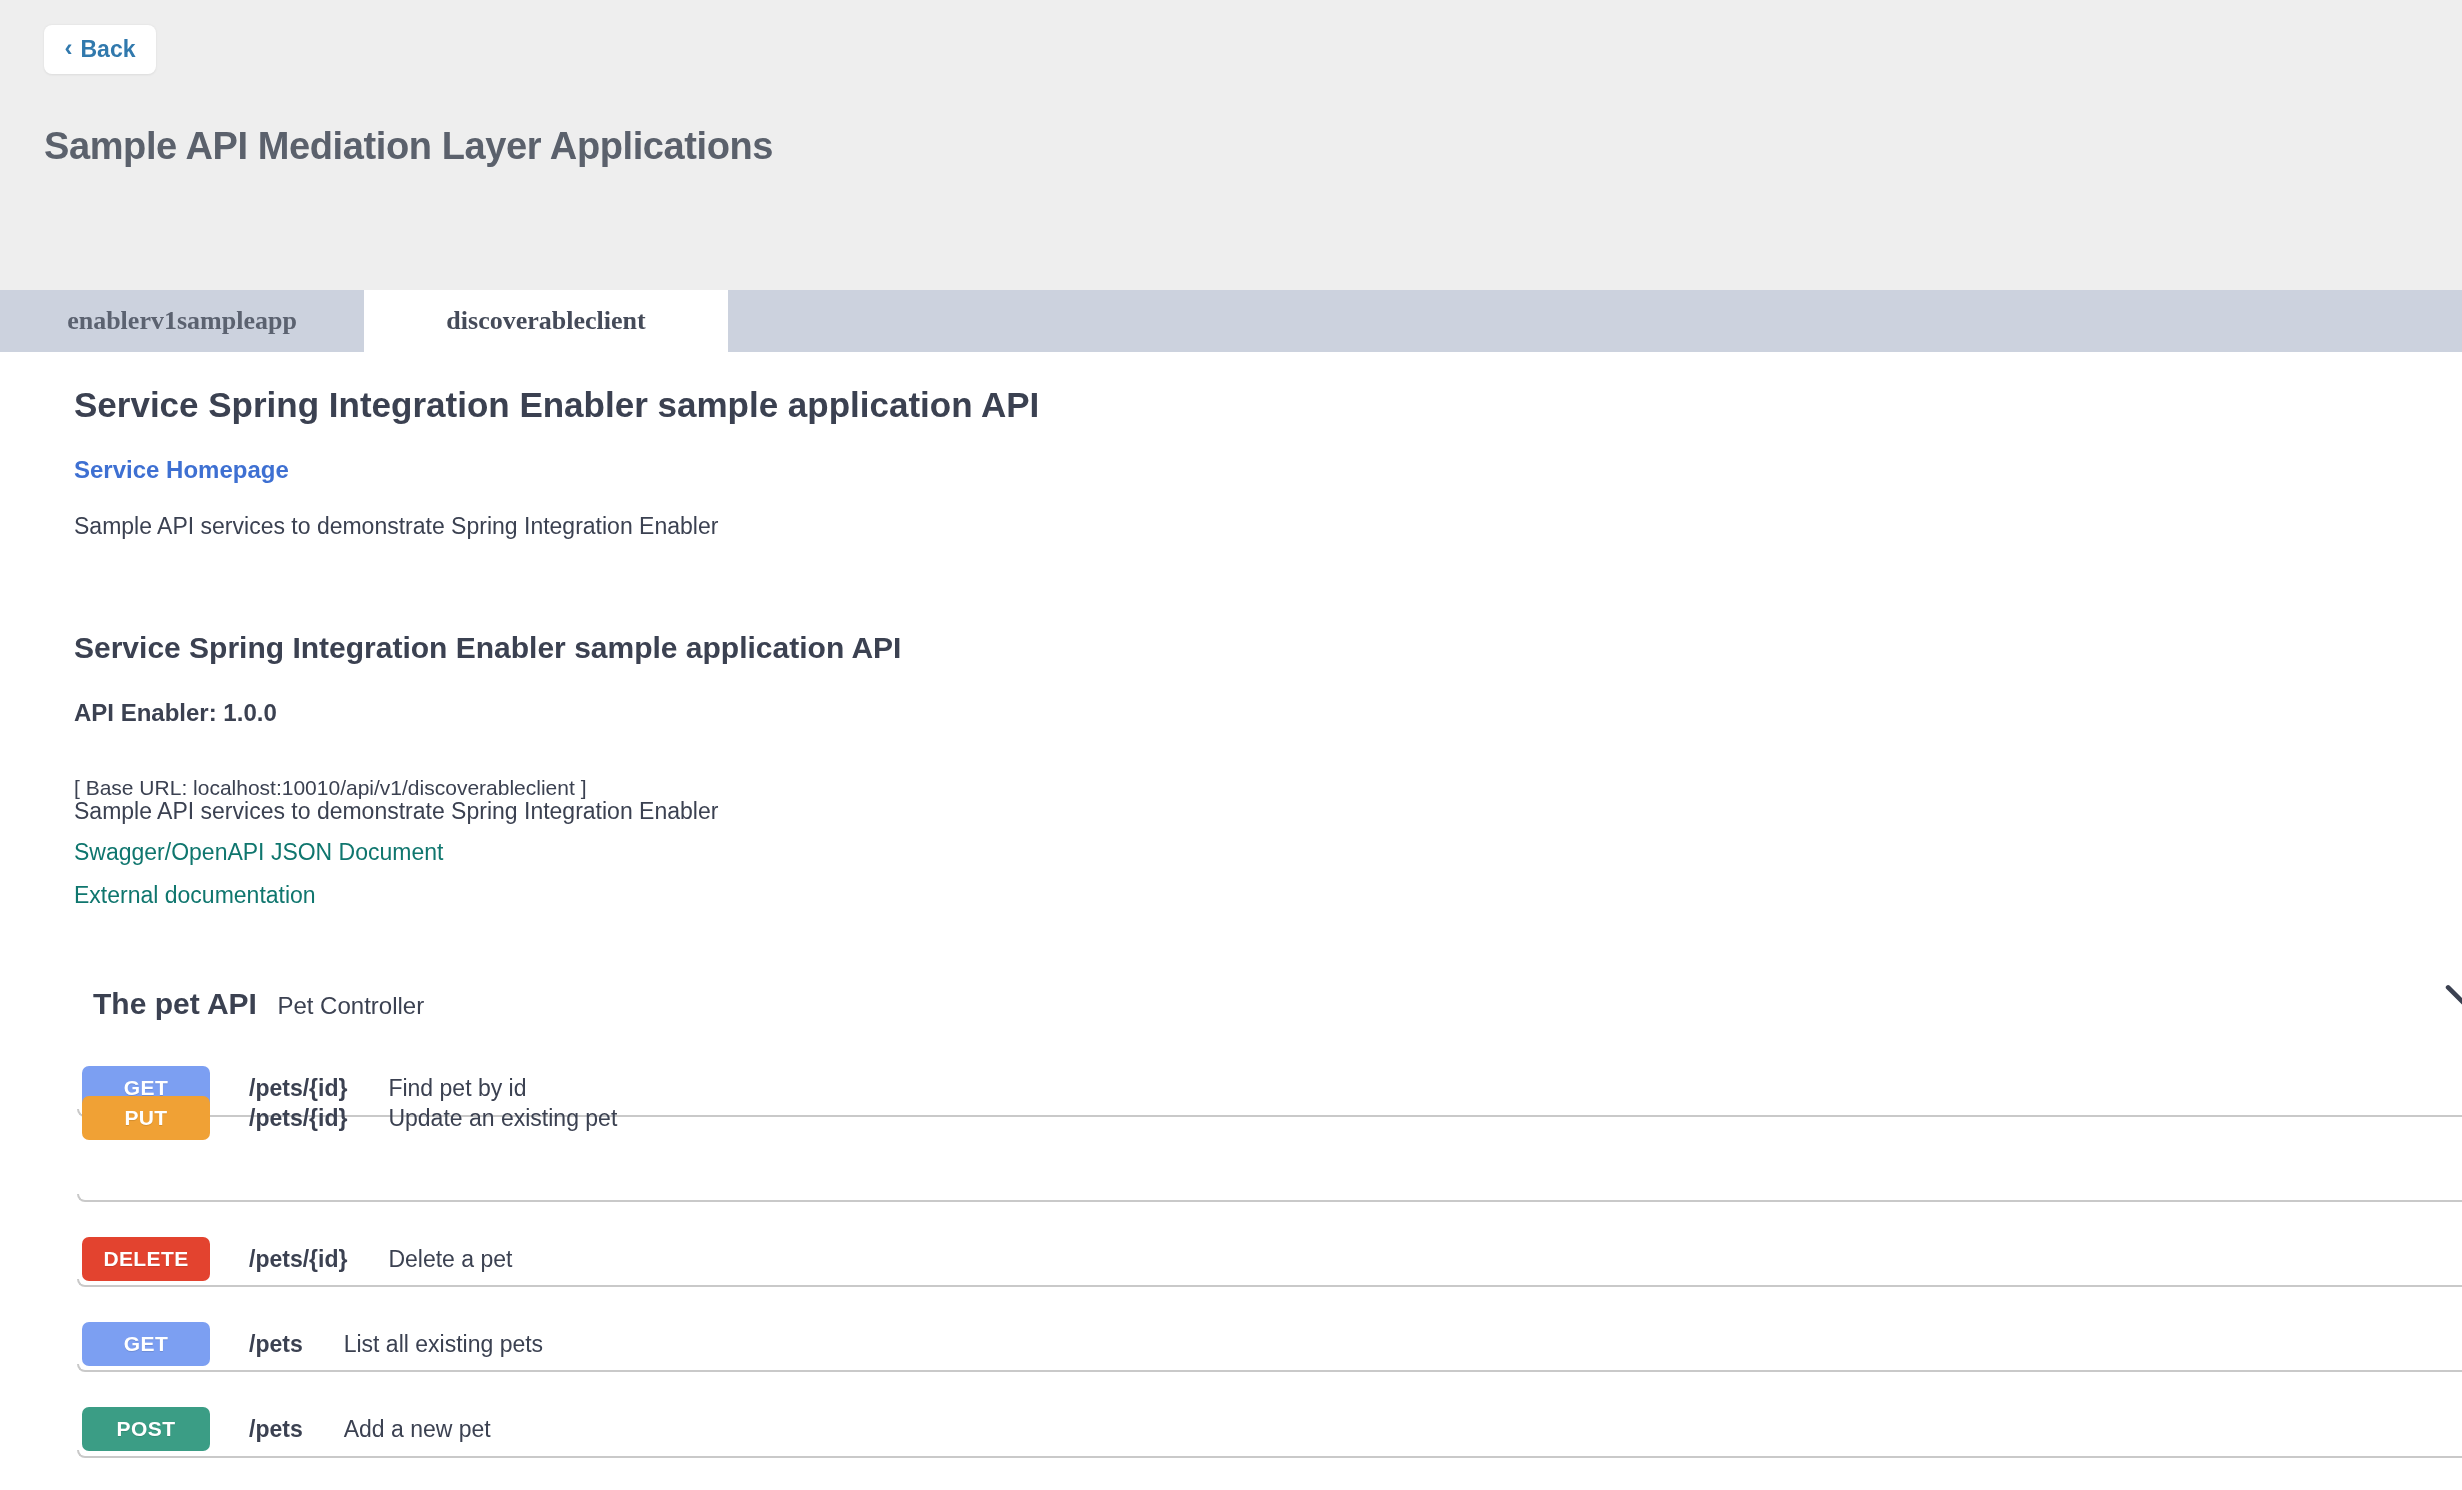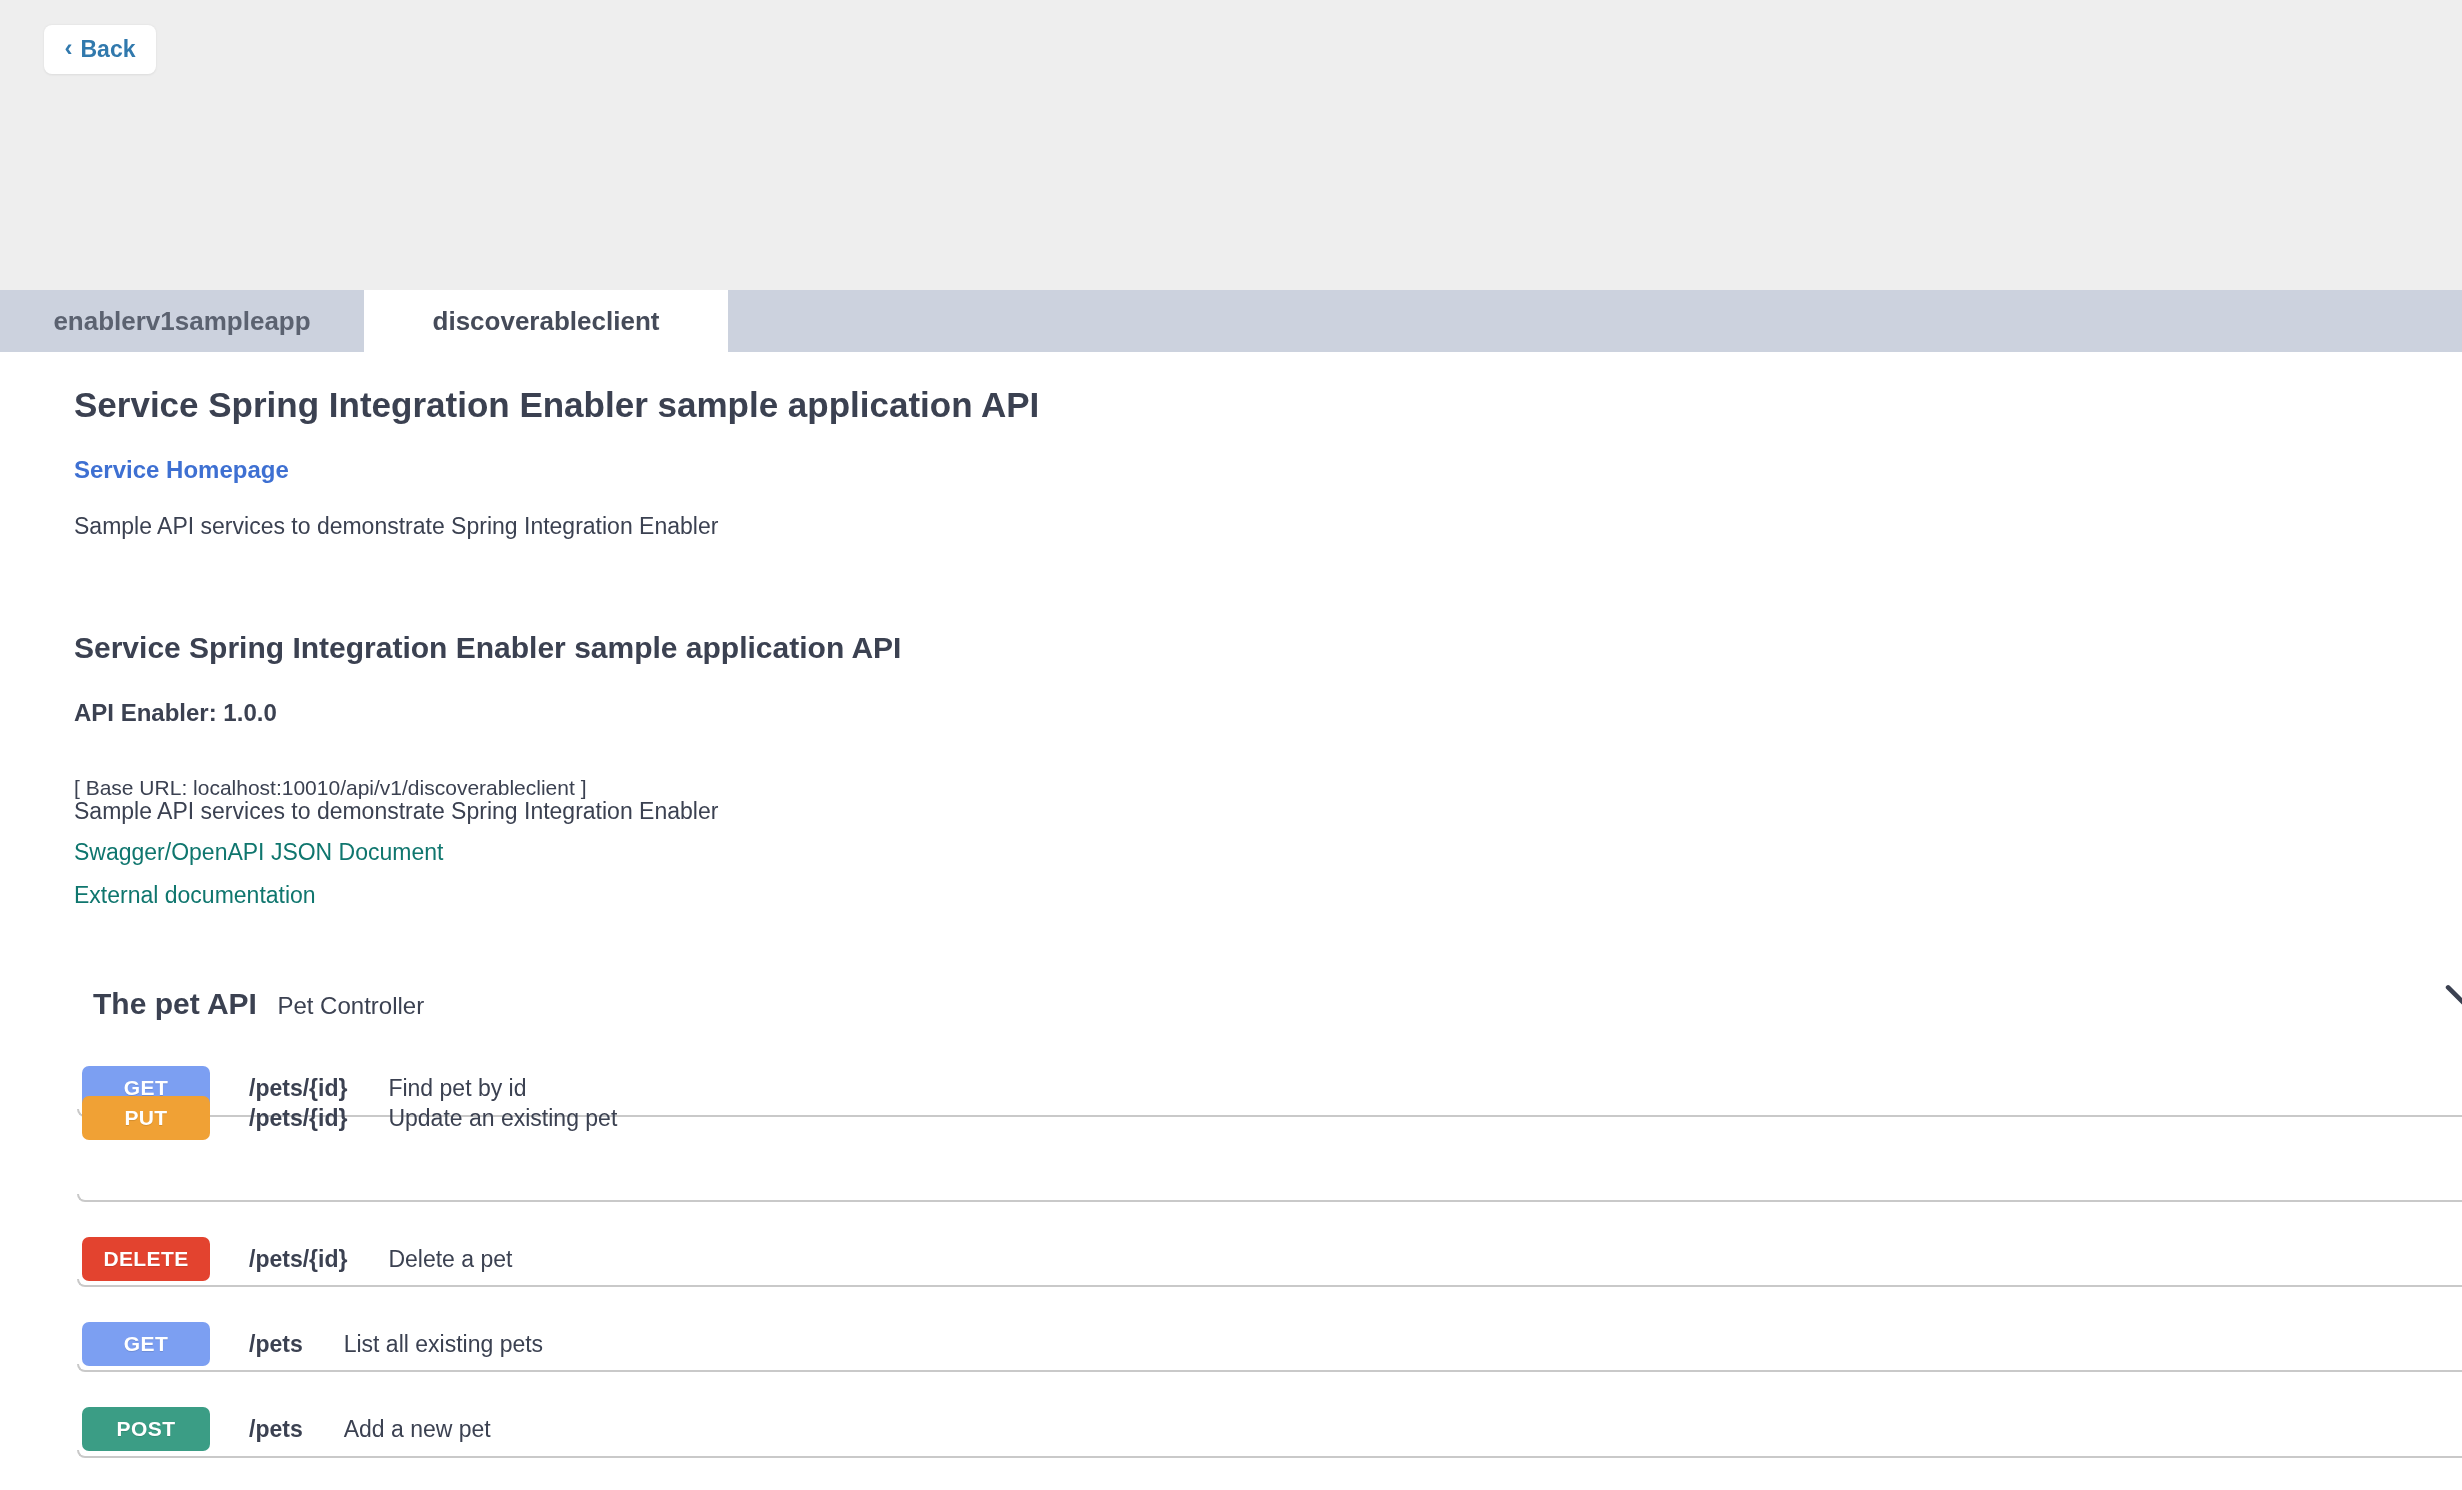--- a/index.html
+++ b/index.html
@@ -40,20 +40,21 @@
     position: absolute; left: 44px; top: 207px;
     font-size: 23px; font-weight: 400; color: #555a64;
   }
 
   
   .tab-bar {
     position: absolute; left: 0; top: 290px;
     width: 2462px; height: 62px;
     background: #ccd2de;
     display: flex;
+    font-family: Liberation Serif, serif;
   }
   .tab {
     width: 364px; height: 62px;
     display: flex; align-items: center; justify-content: center;
     font-size: 26px; font-weight: 700;
     color: #5b6270; cursor: pointer;
   }
   .tab.active {
     background: #ffffff;
     color: #454b59;
@@ -144,20 +145,21 @@
   }
 </style>
 </head>
 <body>
 
 <div class="app-header">
   <button class="back-btn">
     <span class="back-chevron">‹</span>
     <span>Back</span>
   </button>
+  <div class="header-title">Sample API Mediation Layer Applications</div>
 </div>
 
 <div class="tab-bar">
   <div class="tab">enablerv1sampleapp</div>
   <div class="tab active">discoverableclient</div>
 </div>
 
 <div class="api-title">Service Spring Integration Enabler sample application API</div>
 <a class="homepage-link">Service Homepage</a>
 <div class="api-desc-top">Sample API services to demonstrate Spring Integration Enabler</div>

